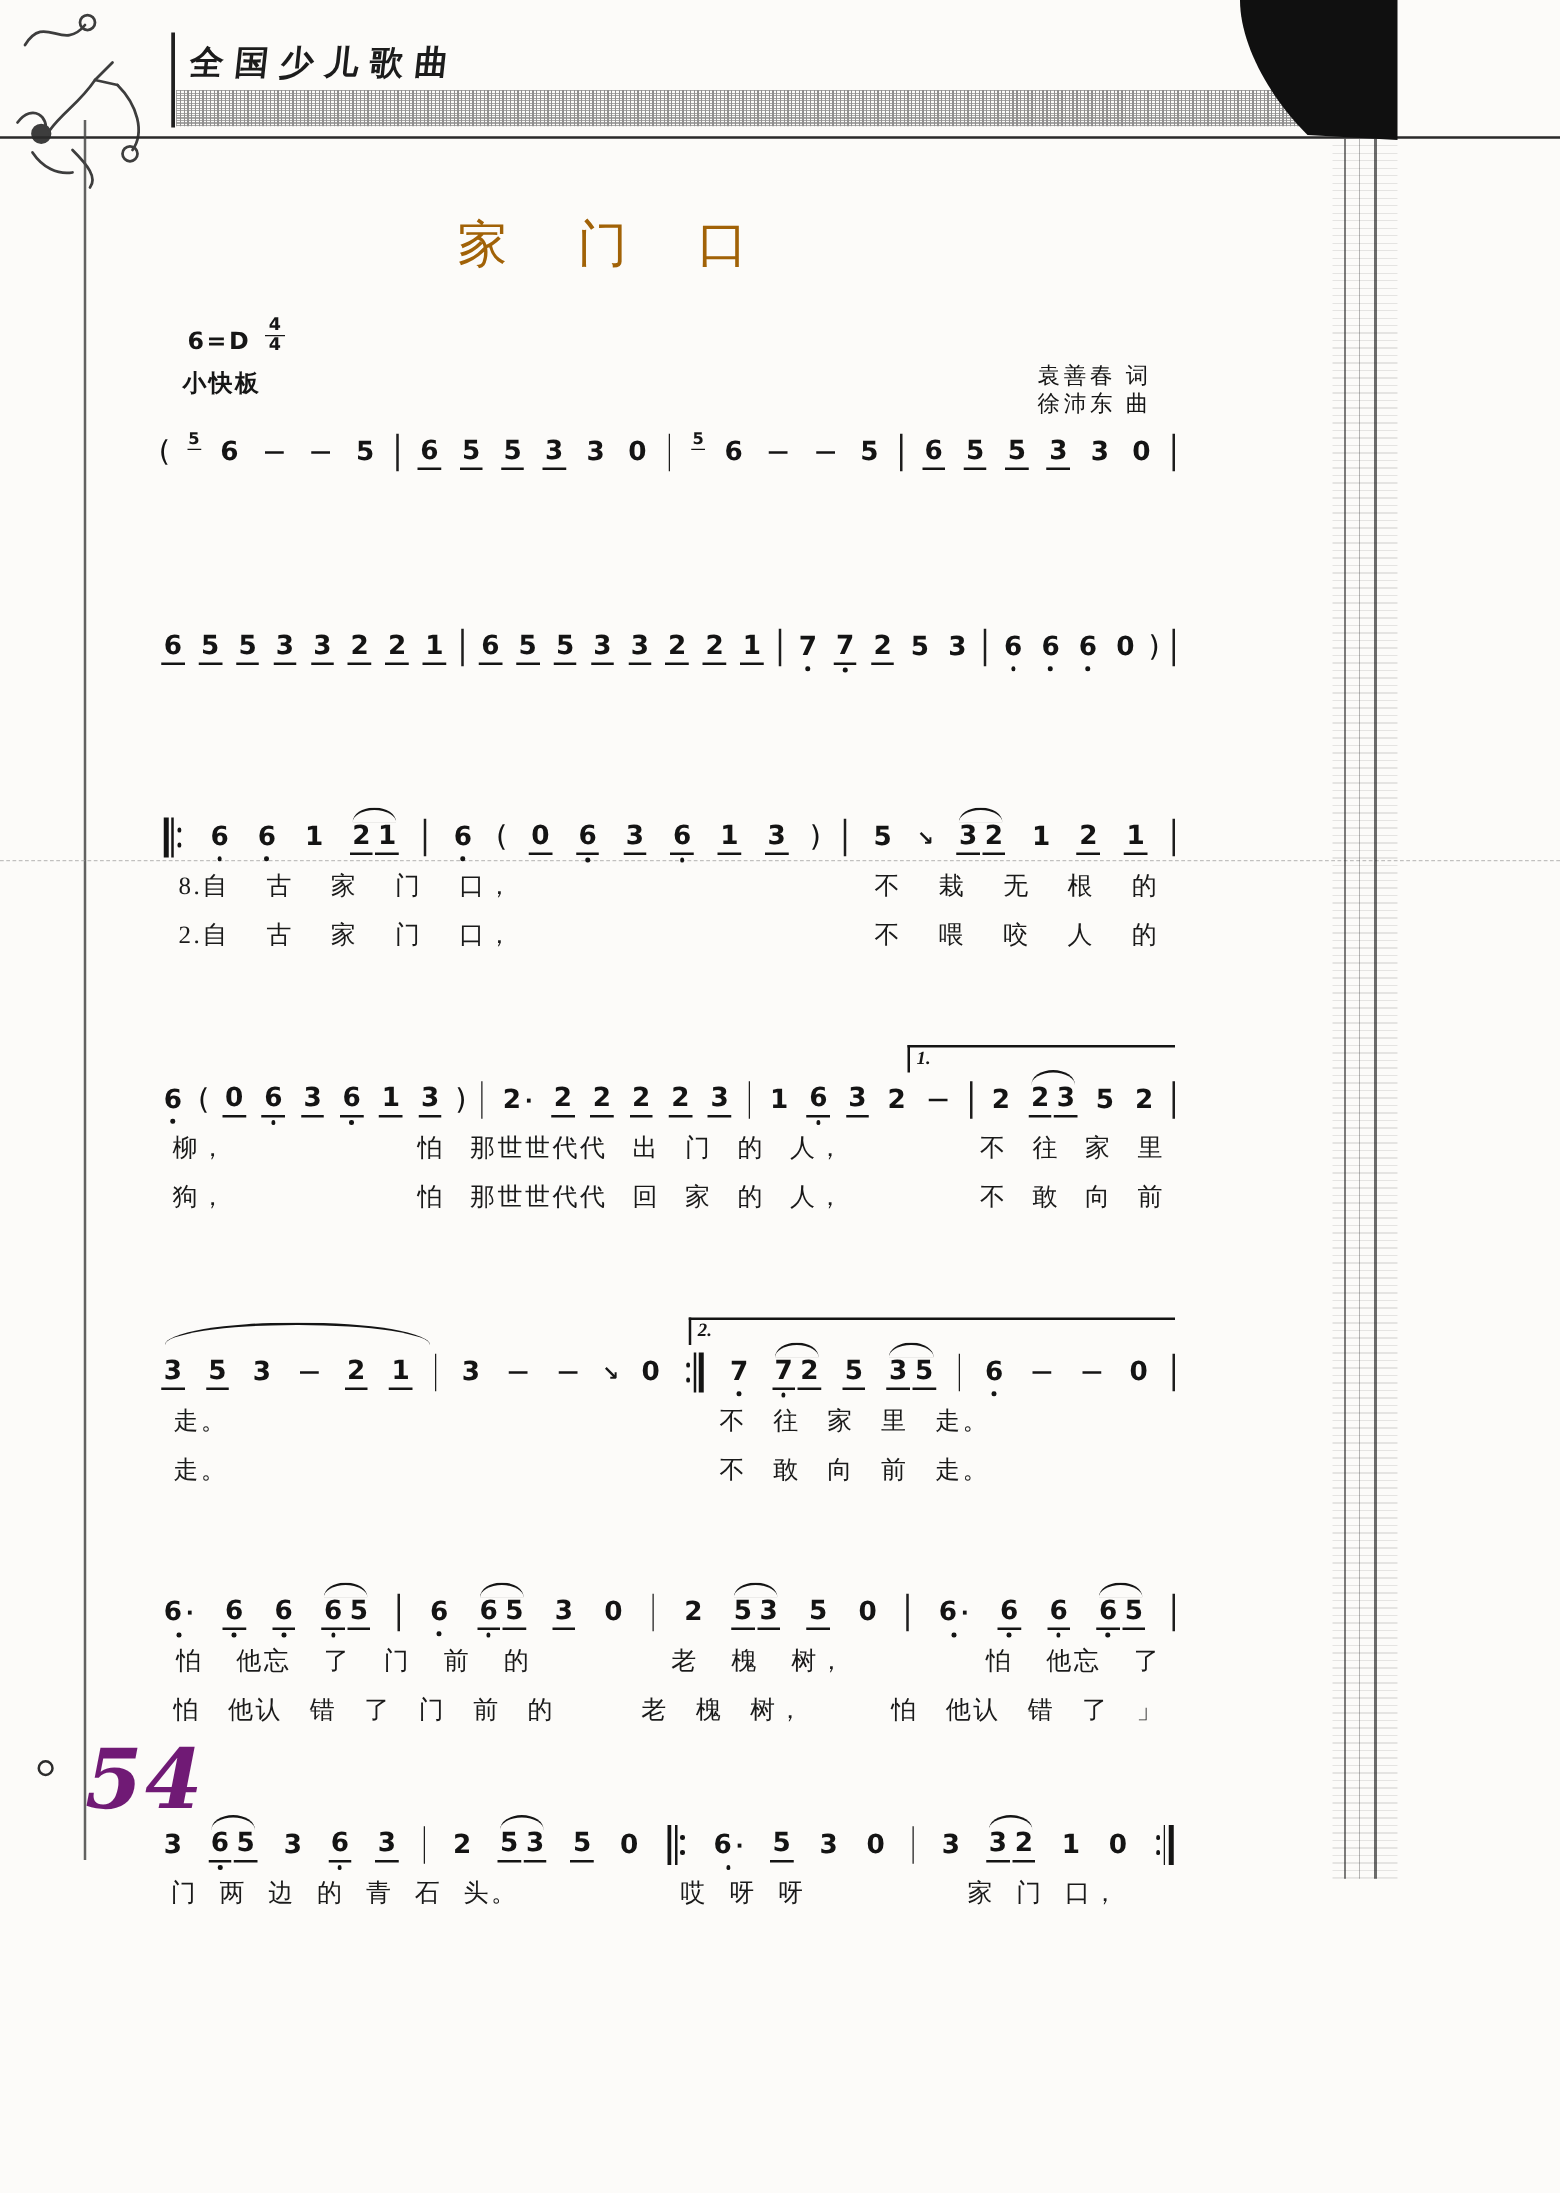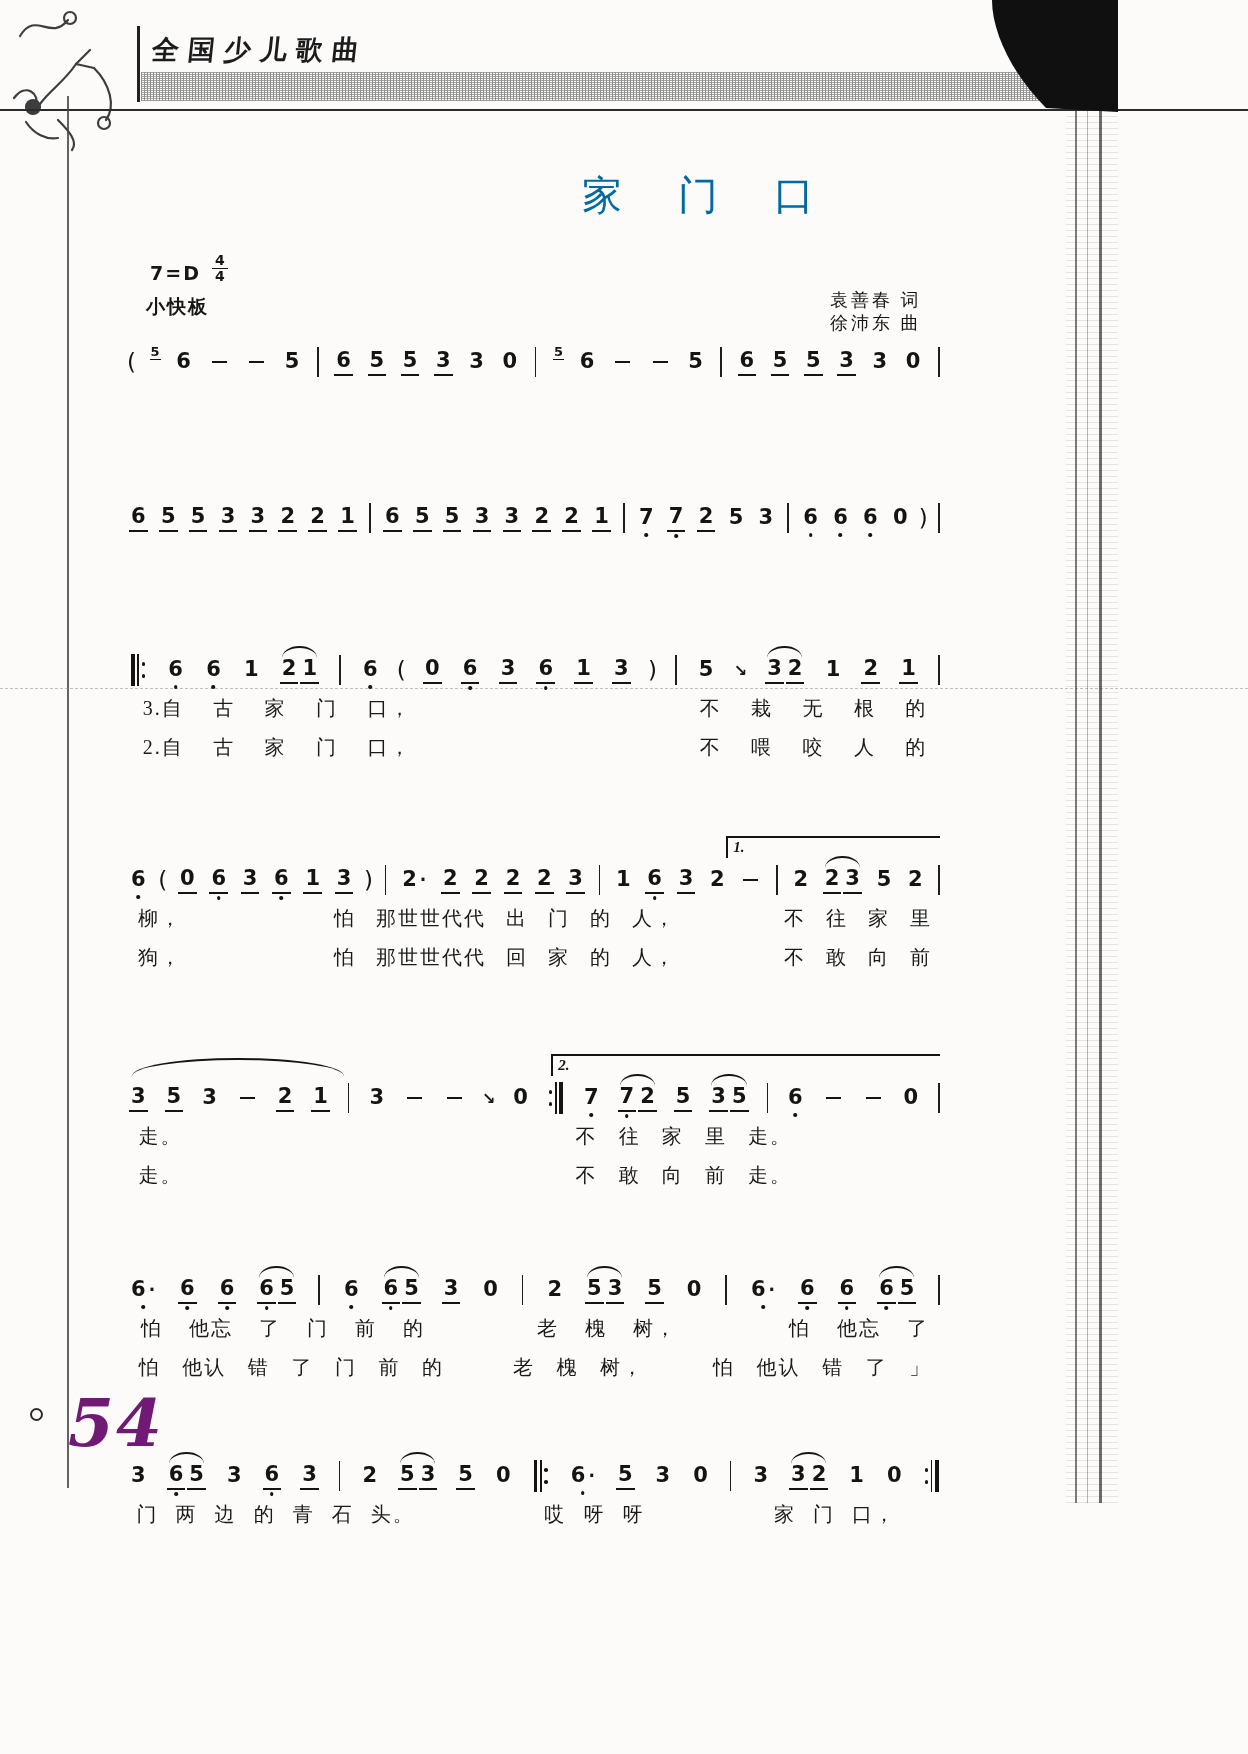--- a/index.html
+++ b/index.html
@@ -24,22 +24,22 @@
           repeating-linear-gradient(0deg,rgba(0,0,0,.10) 0 1px,transparent 1px 6px),
           repeating-linear-gradient(90deg,transparent 0 9px,rgba(35,35,35,.65) 9px 11px,
             transparent 11px 21px,rgba(80,80,80,.45) 21px 22px,transparent 22px 33px,
             rgba(25,25,25,.7) 33px 36px,transparent 36px 52px);}
   .corner-blob{position:absolute;left:988px;top:0;}
   .doodle{position:absolute;left:6px;top:2px;}
   .bullet{position:absolute;left:30px;top:1408px;width:9px;height:9px;border:2.5px solid #2c2c2c;border-radius:50%;}
   .pagenum{position:absolute;left:68px;top:1384px;font:700 italic 66px "DejaVu Serif",serif;color:#701a75;letter-spacing:2px;}
 
   
-  .page-title{position:absolute;left:310px;top:168px;width:560px;text-align:right;
-              font:500 40px "Liberation Serif","DejaVu Serif",serif;letter-spacing:56px;text-indent:56px;color:#0369a1;}
+  .page-title{position:absolute;left:310px;top:168px;width:560px;text-align:left;
+              font:500 40px "Liberation Serif","DejaVu Serif",serif;letter-spacing:56px;text-indent:56px;color:#a16207;}
   .keysig{position:absolute;left:150px;top:262px;font:700 19px "DejaVu Sans",sans-serif;letter-spacing:2px;}
   .ts{position:absolute;left:212px;top:253px;display:inline-block;text-align:center;font:700 14px "DejaVu Sans",sans-serif;line-height:1.1;}
   .ts .n{display:block;border-bottom:1.8px solid #161616;padding:0 3px;}
   .ts .d2{display:block;padding:0 3px;}
   .tempo{position:absolute;left:146px;top:294px;font:600 19px "Liberation Serif",serif;letter-spacing:2px;}
   .credit{position:absolute;left:830px;width:160px;text-align:left;font:400 18px "Liberation Serif",serif;letter-spacing:3px;}
   .credit.c0{top:288px;} .credit.c1{top:311px;}
 
   
   .system{position:absolute;left:128px;width:814px;}
@@ -100,21 +100,21 @@
   <div class="hdr-rule"></div>
 
   <div class="left-line"></div>
   <div class="fold-line"></div>
   <div class="right-streaks"></div>
   <svg class="corner-blob" width="132" height="114" viewBox="0 0 132 114">
     <path d="M4 0 L130 0 L130 112 L58 108 C26 76 4 34 4 0 Z" fill="#101010"></path>
   </svg>
 
   <div class="page-title">家门口</div>
-  <div class="keysig">7=D</div>
+  <div class="keysig">6=D</div>
   <div class="ts">
     <span class="n">4</span>
     <span class="d2">4</span>
   </div>
   <div class="tempo">小快板</div>
   <div class="credit c0">袁善春 词</div>
   <div class="credit c1">徐沛东 曲</div>
 
   <div id="score">
       <div class="system" style="top: 344px;">
@@ -215,21 +215,21 @@
           <span class="slur">
             <span class="note u1"><span class="d">3</span></span>
             <span class="note u1"><span class="d">2</span></span>
           </span>
           <span class="note"><span class="d">1</span></span>
           <span class="note u1"><span class="d">2</span></span>
           <span class="note u1"><span class="d">1</span></span>
           <div class="bl"></div>
         </div>
         <div class="lyr">
-          <span class="syl">3.自</span>
+          <span class="syl">8.自</span>
           <span class="syl">古</span>
           <span class="syl">家</span>
           <span class="syl">门</span>
           <span class="syl">口，</span>
           <span class="lgap" style="flex-grow: 8.8;"></span>
           <span class="syl">不</span>
           <span class="syl">栽</span>
           <span class="syl">无</span>
           <span class="syl">根</span>
           <span class="syl">的</span>

